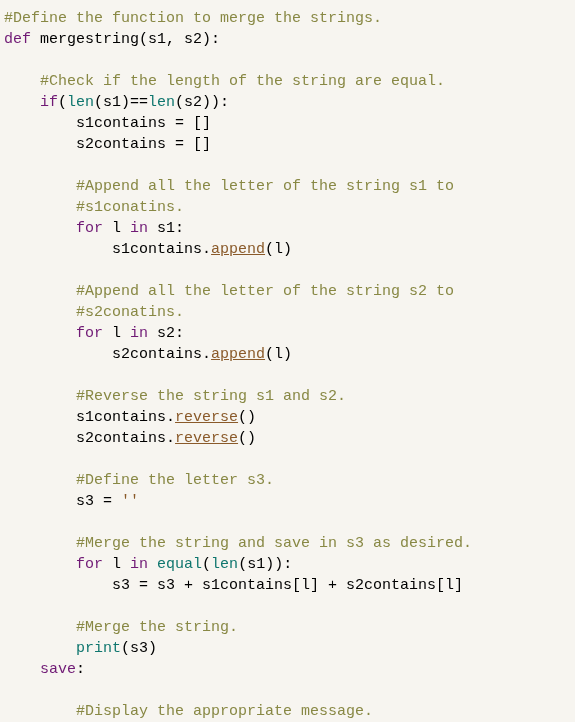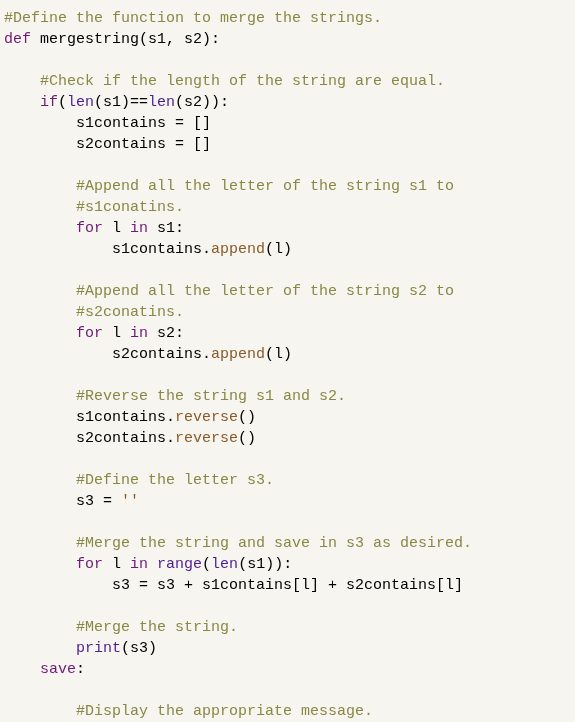--- a/index.html
+++ b/index.html
@@ -14,23 +14,23 @@
       overflow: hidden;
     }
     pre {
       margin: 0;
       padding: 8px 4px;
       white-space: pre;
       font-family: inherit;
     }
     .c  { color: #888844; text-align: right; }   
     .kw { color: #701a75; }   
-    .fn { color: #8a5a2a; }   
+    .fn { color: #8a5a2a; text-decoration: underline; }   
     .nm { color: #000000; }   
-    .bn { color: #4c1d95; }   
+    .bn { color: #0f766e; }   
     .st { color: #8a5a2a; }   
   </style>
 </head>
 <body>
 
 <pre><span class="c">#Define the function to merge the strings.</span>
 <span class="kw">def</span><span class="nm"> mergestring(s1, s2):</span>
 <span></span>
 <span class="c">    #Check if the length of the string are equal.</span>
 <span>    </span><span class="kw">if</span><span class="nm">(</span><span class="bn">len</span><span class="nm">(s1)==</span><span class="bn">len</span><span class="nm">(s2)):</span>
@@ -48,21 +48,21 @@
 <span class="nm">            s2contains.</span><span class="fn">append</span><span class="nm">(l)</span>
 <span></span>
 <span class="c">        #Reverse the string s1 and s2.</span>
 <span class="nm">        s1contains.</span><span class="fn">reverse</span><span class="nm">()</span>
 <span class="nm">        s2contains.</span><span class="fn">reverse</span><span class="nm">()</span>
 <span></span>
 <span class="c">        #Define the letter s3.</span>
 <span class="nm">        s3 = </span><span class="st">''</span>
 <span></span>
 <span class="c">        #Merge the string and save in s3 as desired.</span>
-<span>        </span><span class="kw">for</span><span class="nm"> l </span><span class="kw">in</span><span class="nm"> </span><span class="bn">range</span><span class="nm">(</span><span class="bn">len</span><span class="nm">(s1)):</span>
+<span>        </span><span class="kw">for</span><span class="nm"> l </span><span class="kw">in</span><span class="nm"> </span><span class="bn">equal</span><span class="nm">(</span><span class="bn">len</span><span class="nm">(s1)):</span>
 <span class="nm">            s3 = s3 + s1contains[l] + s2contains[l]</span>
 <span></span>
 <span class="c">        #Merge the string.</span>
 <span>        </span><span class="bn">print</span><span class="nm">(s3)</span>
 <span>    </span><span class="kw">save</span><span class="nm">:</span>
 <span></span>
 <span class="c">        #Display the appropriate message.</span>
 </pre>
 
 </body></html>

